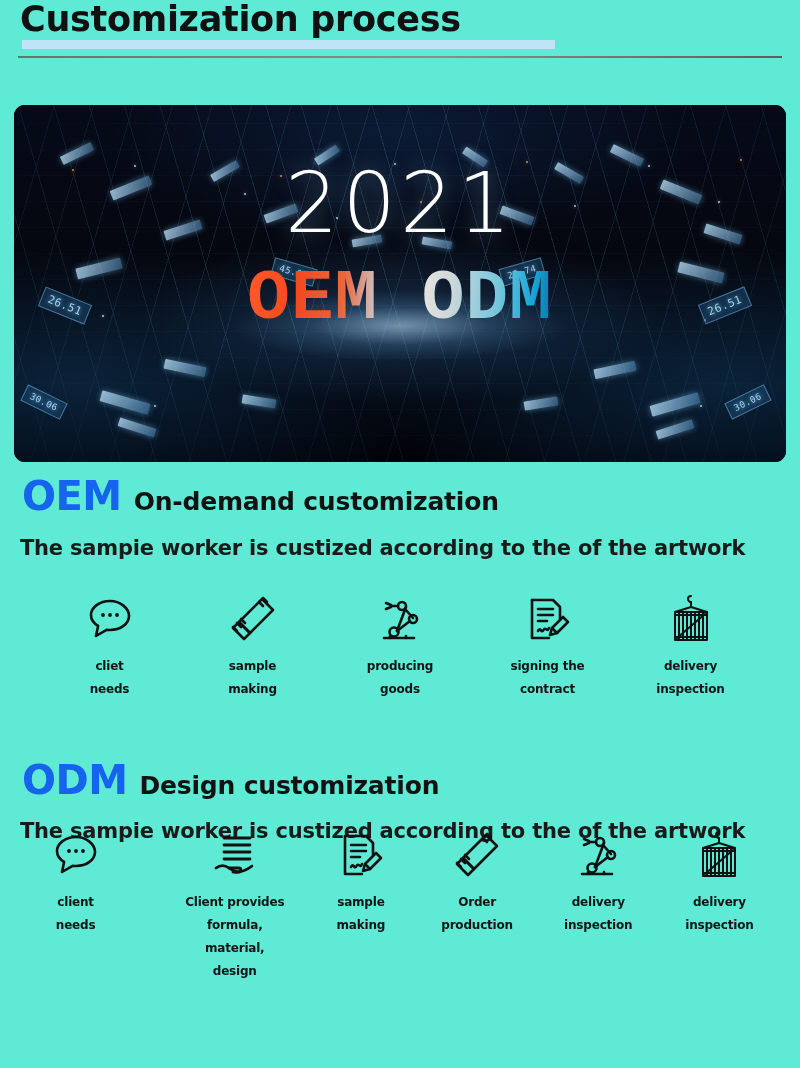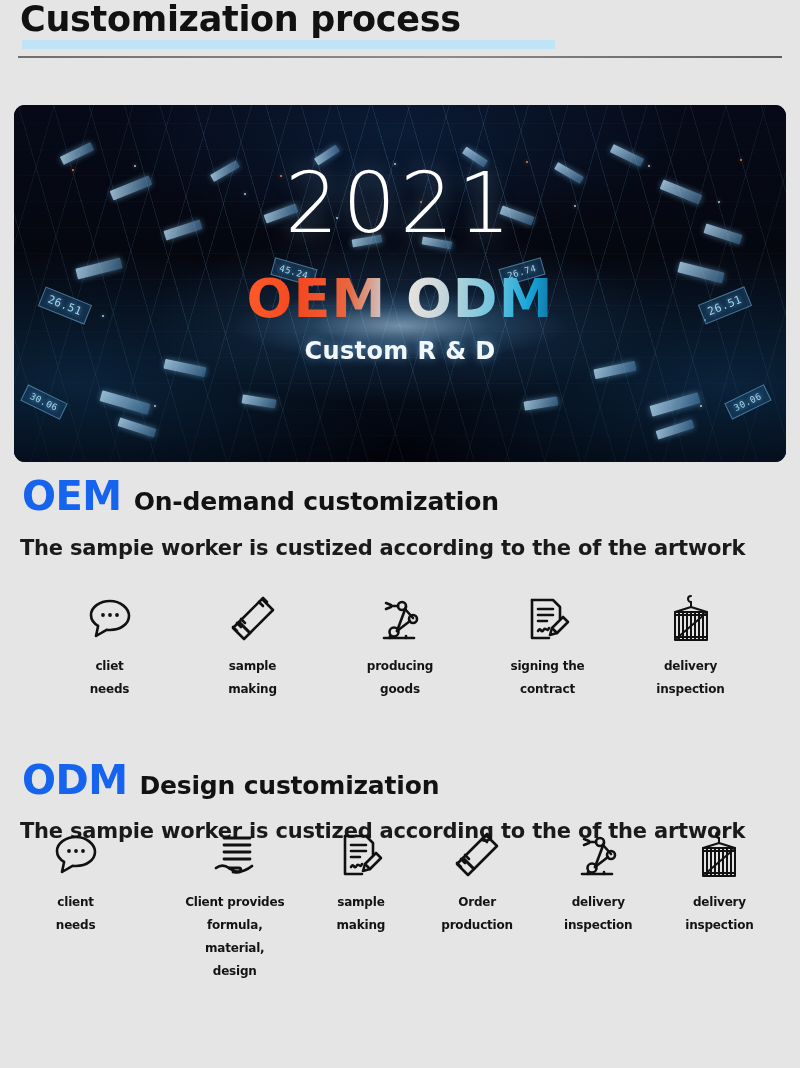--- a/index.html
+++ b/index.html
@@ -9,21 +9,21 @@
     height: 1068px;
     background: #ffffff;
     font-family: "DejaVu Sans", "Liberation Sans", sans-serif;
     overflow: hidden;
   }
 
   .page {
     position: relative;
     width: 800px;
     height: 1068px;
-    background: #e5e5e5;
+    background: #5eead4;
   }
 
   
   .page-title {
     position: absolute;
     left: 20px;
     top: -2px;
     font-size: 35px;
     font-weight: 700;
     color: #111111;
@@ -129,24 +129,25 @@
     letter-spacing: 4px;
     line-height: 96px;
     font-family: "DejaVu Sans", "Liberation Sans", sans-serif;
     text-shadow: 0 0 22px rgba(150,205,250,0.55);
   }
   .hero-brand {
     position: absolute;
     left: 0; right: 0;
     top: 148px;
     text-align: center;
-    font-size: 54px;
+    font-size: 71px;
     font-weight: 700;
     line-height: 92px;
     letter-spacing: 1px;
+    font-family: Liberation Mono, monospace;
   }
   .hero-brand .oem {
     background: linear-gradient(95deg,#ff5a2a 0%,#f4481f 38%,#e8673f 72%,#c9d3d9 100%);
     -webkit-background-clip: text;
             background-clip: text;
     color: transparent;
     -webkit-text-fill-color: transparent;
   }
   .hero-brand .odm {
     background: linear-gradient(95deg,#e9e4de 0%,#cfd8da 22%,#74c5dd 58%,#19a6d8 82%,#0d6f9e 100%);
@@ -305,21 +306,20 @@
     <div class="hero-ticker" style="left:486px; top:158px; transform:rotate(-16deg); font-size:9px;">26.74</div>
     <div class="hero-ticker" style="left:8px; top:288px; transform:rotate(26deg); font-size:9px;">30.06</div>
     <div class="hero-ticker" style="left:712px; top:288px; transform:rotate(-26deg); font-size:9px;">30.06</div>
 
     <div class="hero-glow"></div>
 
     <div class="hero-year">2021</div>
     <div class="hero-brand">
       <span class="oem">OEM</span><span>&nbsp;</span><span class="odm">ODM</span>
     </div>
-    <div class="hero-tagline">Custom R &amp; D</div>
   </div>
 
   <div class="section-head" style="top:473px;">
     <span class="tag">OEM</span><span class="headline">On-demand customization</span>
   </div>
   <div class="section-sub" style="top:535px;">The sampie worker is custized according to the of the artwork</div>
 
   <div class="steps" id="oem-steps">
 
     <div class="step">

